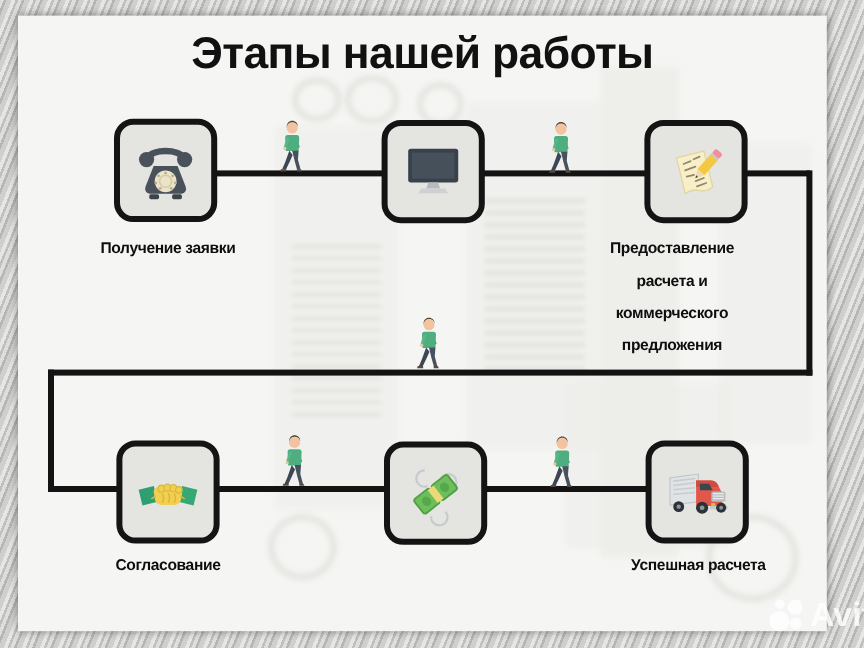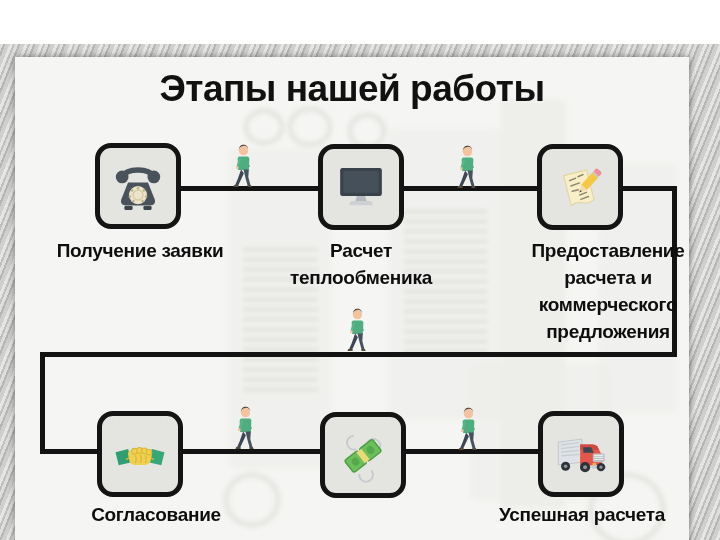--- a/index.html
+++ b/index.html
@@ -1,40 +1,40 @@
 <!DOCTYPE html>
 <html><head>
 <meta charset="utf-8">
 <style>
   html,body{margin:0;padding:0;width:720px;height:540px;overflow:hidden;
     font-family:"Liberation Sans",sans-serif;}
   .stage{position:absolute;inset:0;
     background-color:#c7c7c5;
     background-image:
       repeating-linear-gradient(112deg,
-        #dededc 0 3px,#b5b5b3 3px 5px,#cfcfcd 5px 9px,#e6e6e4 9px 12px,#bfbfbd 12px 14px); margin-top: 44px;}
+        #dededc 0 3px,#b5b5b3 3px 5px,#cfcfcd 5px 9px,#e6e6e4 9px 12px,#bfbfbd 12px 14px);}
   .panel{position:absolute;left:15px;top:13px;width:674px;height:513px;
     background:#f5f5f3;box-shadow:0 0 7px rgba(0,0,0,.45);}
   .title{position:absolute;left:15px;top:24px;width:674px;margin:0;
     text-align:center;font-size:37px;line-height:42px;font-weight:700;
     letter-spacing:-.5px;color:#111;z-index:3;}
   .ghost{position:absolute;filter:blur(2px);z-index:1;}
   .plate{background-color:#ededea;border-radius:8px;opacity:.55;}
   .rows{background-image:repeating-linear-gradient(180deg,
       rgba(150,150,143,.38) 0 3px,rgba(0,0,0,0) 3px 10px);
     background-size:72% 150px;background-position:50% 58%;background-repeat:no-repeat;}
   .ring{border-radius:50%;border:6px solid rgba(214,214,209,.95);opacity:.5;background:none;}
   .col{background:rgba(231,231,226,.6);opacity:.8;border-radius:4px;}
   .line{position:absolute;background:#131313;z-index:4;}
   .box{position:absolute;width:86px;height:86px;box-sizing:border-box;
     border:5px solid #141414;border-radius:16px;background:#e4e4e1;
     display:flex;align-items:center;justify-content:center;z-index:5;}
   .box svg{width:58px;height:58px;}
   .person{position:absolute;width:23px;height:46px;z-index:6;}
-  .lbl{position:absolute;width:224px;text-align:center;font-size:19px;
+  .lbl{position:absolute;width:224px;text-align:center;font-size:13px;
     font-weight:700;letter-spacing:-.3px;line-height:27px;color:#0e0e0e;
     white-space:pre-line;z-index:6;}
   .wm{position:absolute;left:640px;top:496px;display:flex;align-items:center;
     gap:3px;z-index:9;color:rgba(255,255,255,.82);}
   .wm svg{fill:currentColor;}
   .wtext{font-size:28px;font-weight:700;letter-spacing:.2px;line-height:33px;}
   .hidden-defs{position:absolute;width:0;height:0;}
 </style>
 </head>
 <body>
@@ -103,59 +103,57 @@
   <div class="lbl" style="left:28px;top:193px">Получение заявки</div>
 
   <div class="box" style="left:318px;top:100px">
     <svg viewBox="0 0 64 64">
       <rect x="9" y="11" width="46" height="31" rx="2.5" fill="#39424b"></rect>
       <rect x="12.5" y="14.5" width="39" height="24" fill="#46505a"></rect>
       <path d="M27.5 42 h9 l1.8 5.5 h-12.6 z" fill="#b6bbbf"></path>
       <path d="M21 47.5 h22 l2.5 4.5 h-27 z" fill="#cdd1d4"></path>
     </svg>
   </div>
-  <div class="lbl" style="left:249px;top:193px">Расчет
-теплообменика</div>
 
   <div class="box" style="left:537px;top:100px">
     <svg viewBox="0 0 64 64">
       <g transform="rotate(-14 30 34)">
         <path d="M18 16 h26 v34 q-7 3 -13 0 t-13 0 z" fill="#f8efc9" stroke="#e2d5a2" stroke-width="1.2"></path>
         <path d="M23 23 l7 -1 M33 21 l6 -1 M23 29 l10 -1 M23 35 l7 0 M30 41 l8 -1 M30 46 l9 -1" stroke="#8f8a6e" stroke-width="1.6" stroke-linecap="round" fill="none"></path>
       </g>
       <g transform="rotate(42 42 26)">
         <rect x="38" y="9" width="8.5" height="6" rx="2.4" fill="#ef8f9a"></rect>
         <rect x="38" y="14.5" width="8.5" height="2.5" fill="#c9c9c9"></rect>
         <rect x="38" y="16.5" width="8.5" height="18" fill="#f5c844"></rect>
         <path d="M38 34.5 h8.5 L42.2 42 Z" fill="#efdbb2"></path>
         <path d="M41 39.6 L42.2 42 L43.4 39.6 Z" fill="#4d453c"></path>
       </g>
     </svg>
   </div>
-  <div class="lbl" style="left:496px;top:193px">Предоставление
+  <div class="lbl" style="left:448px;top:193px">Предоставление
 расчета и
 коммерческого
 предложения</div>
 
   <div class="box" style="left:97px;top:367px">
     <svg viewBox="0 0 64 64">
       <path d="M5 30 L19 26.5 L22.5 41 L8.5 44.5 Z" fill="#2f9e70"></path>
       <path d="M59 30 L45 26.5 L41.5 41 L55.5 44.5 Z" fill="#35a876"></path>
       <path d="M19 33 c-1 -4 3 -6 7 -6 l12 0 c4 0 8 2 7 6 l-1 6 c-.7 3 -3 5 -6.5 5 h-11 c-3.5 0 -5.8 -2 -6.5 -5 z" fill="#f2cf4e"></path>
       <g fill="#f2cf4e" stroke="#d9b83e" stroke-width="1.2">
         <circle cx="26" cy="29" r="3.2"></circle>
           <circle cx="31.5" cy="28" r="3.2"></circle>
         <circle cx="37" cy="28.5" r="3.2"></circle>
           <circle cx="42" cy="30" r="3"></circle>
       </g>
       <path d="M27 34 q1.8 3.5 0 7.5 M32.5 33.5 q1.8 3.5 0 8 M38 34 q1.8 3.5 0 7.5" stroke="#d9b83e" stroke-width="1.4" fill="none" stroke-linecap="round"></path>
       <path d="M20 36 l-3 2 M44 36 l3 2" stroke="#d9b83e" stroke-width="1.4" stroke-linecap="round"></path>
     </svg>
   </div>
-  <div class="lbl" style="left:44px;top:457px">Согласование</div>
+  <div class="lbl" style="left:28px;top:457px">Согласование</div>
 
   <div class="box" style="left:320px;top:368px">
     <svg viewBox="0 0 64 64">
       <g stroke="#c2c9cc" stroke-width="2" fill="none" opacity=".9">
         <path d="M22 11 a7.5 7.5 0 1 0 2.5 14.5"></path>
         <path d="M49 27 a7.5 7.5 0 1 0 -13 -5"></path>
         <path d="M28 53 a7.5 7.5 0 1 0 13 -4"></path>
         <path d="M13 40 a6.5 6.5 0 1 0 7 -9"></path>
       </g>
       <g transform="rotate(-38 32 33)">

